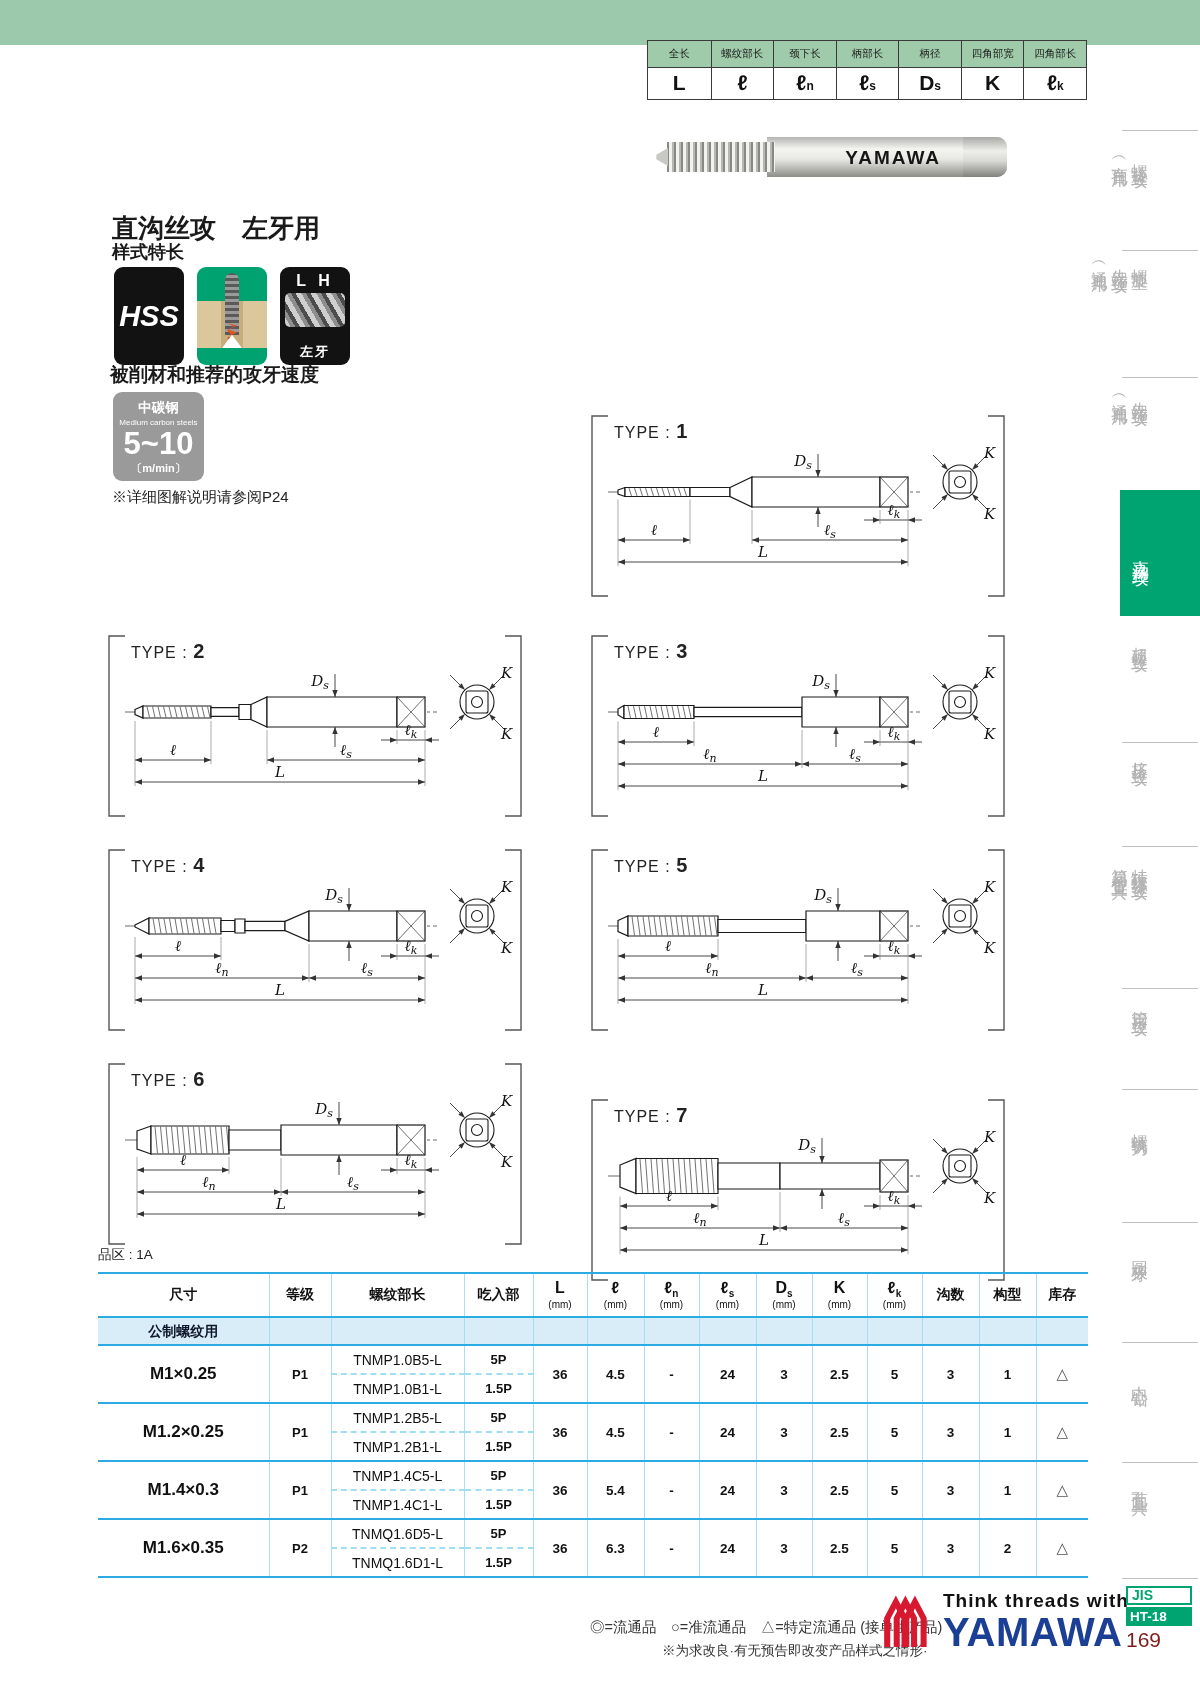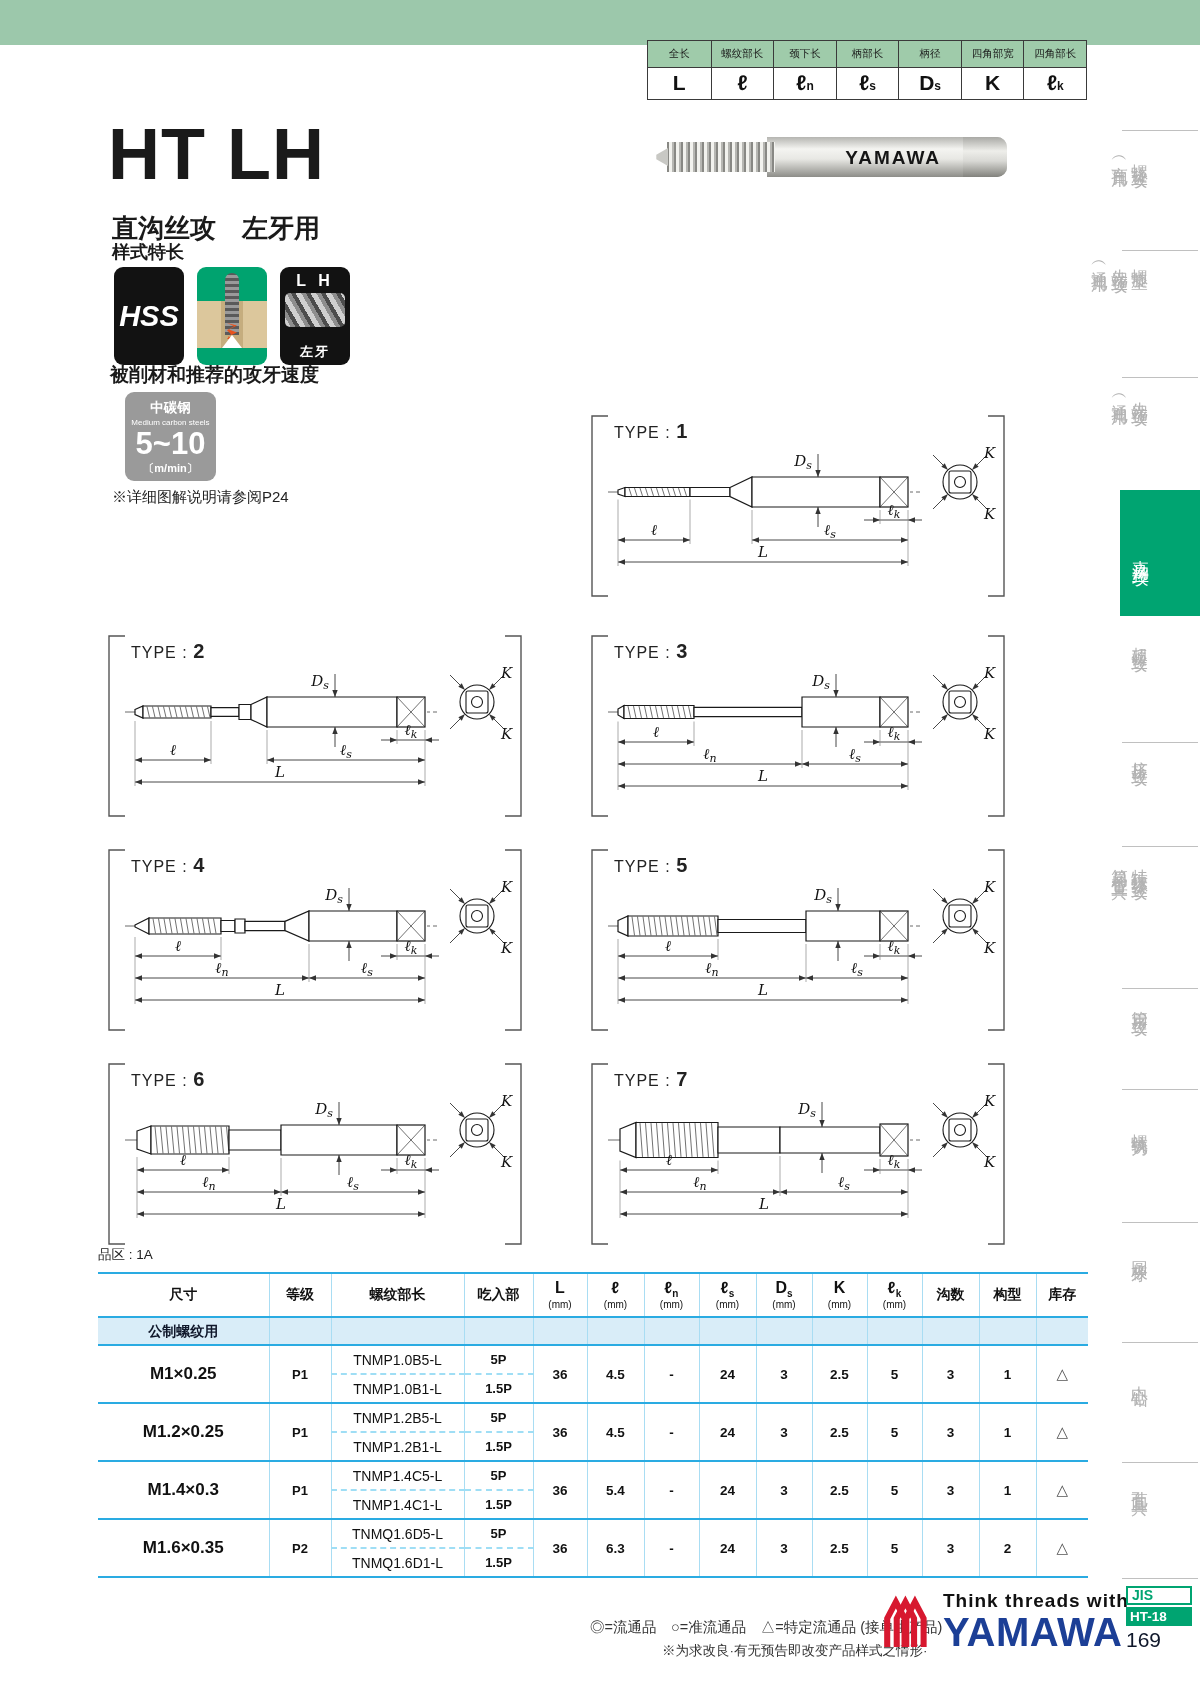--- a/index.html
+++ b/index.html
@@ -36,21 +36,21 @@
   .hole-tap{position:absolute;left:28px;top:6px;width:14px;height:62px;background:repeating-linear-gradient(0deg,#5a5a5a 0 3px,#9a9a9a 3px 6px);border-radius:7px 7px 0 0;}
   .hole-chip{position:absolute;left:30px;top:56px;width:10px;height:16px;background:#e8531d;clip-path:polygon(0 0,100% 15%,20% 40%,100% 60%,10% 85%,80% 100%,0 100%,40% 70%,0 45%,70% 20%);}
   .hole-v{position:absolute;left:25px;top:68px;width:20px;height:13px;background:#ffffff;clip-path:polygon(0 100%,50% 0,100% 100%);}
   .icon.lh{background:#121212;}
   .lh-top{position:absolute;top:5px;width:100%;text-align:center;color:#fff;font-size:16px;font-weight:bold;letter-spacing:4px;}
   .lh-mid{position:absolute;left:5px;top:26px;width:60px;height:34px;border-radius:5px;background:repeating-linear-gradient(60deg,#cfcfcf 0 5px,#8e8e8e 5px 9px,#4c4c4c 9px 13px);}
   .lh-bot{position:absolute;bottom:4px;width:100%;text-align:center;color:#fff;font-size:13px;font-weight:bold;letter-spacing:2px;}
 
   
   .speed-heading{position:absolute;left:110px;top:362px;font-size:19px;font-weight:bold;color:#1a1a1a;}
-  .speed-box{position:absolute;left:125px;top:392px;width:91px;height:89px;background:#9a9a9a;border-radius:9px;color:#fff;text-align:center;}
+  .speed-box{position:absolute;left:113px;top:392px;width:91px;height:89px;background:#9a9a9a;border-radius:9px;color:#fff;text-align:center;}
   .sp-cn{font-size:13.5px;font-weight:bold;margin-top:7px;}
   .sp-en{font-size:8px;margin-top:1px;}
   .sp-val{font-size:31px;font-weight:bold;line-height:1.05;margin-top:1px;}
   .sp-unit{font-size:11px;font-weight:bold;margin-top:0px;}
   .speed-note{position:absolute;left:112px;top:488px;font-size:15px;color:#222;}
 
   
   .diag{position:absolute;width:440px;height:194px;}
   .diag svg{width:100%;height:100%;}
   .br{fill:none;stroke:#555;stroke-width:1.4px;}
@@ -96,21 +96,21 @@
   .tagline{font-size:19px;font-weight:600;color:#111;letter-spacing:1px;}
   .brand{font-size:40px;font-weight:bold;color:#1c3f96;letter-spacing:0.5px;line-height:1;}
 
   
   .side-item{position:absolute;right:50px;writing-mode:vertical-rl;text-orientation:mixed;white-space:pre-line;font-size:16.5px;letter-spacing:3px;line-height:1.22;color:#b3b3b3;cursor:pointer;}
   .side-active{position:absolute;left:1120px;top:490px;width:80px;height:126px;background:#00a471;display:flex;align-items:center;cursor:pointer;}
   .side-active span{writing-mode:vertical-rl;text-orientation:mixed;font-size:17px;letter-spacing:3px;color:#fff;margin-left:9px;}
   .sdiv{position:absolute;left:1122px;width:76px;height:0;border-top:1px solid #c0c0c0;}
   .jis-box{position:absolute;left:1126px;top:1586px;width:66px;height:19px;border:2px solid #00a471;box-sizing:border-box;color:#00a471;font-size:14px;font-weight:bold;line-height:15px;padding-left:4px;background:#fff;}
   .code-box{position:absolute;left:1126px;top:1607px;width:66px;height:19px;background:#00a471;color:#fff;font-size:13.5px;font-weight:bold;line-height:19px;padding-left:4px;box-sizing:border-box;}
-  .pageno{position:absolute;left:1126px;top:1628px;font-size:21px;color:#0f172a;}
+  .pageno{position:absolute;left:1126px;top:1628px;font-size:21px;color:#7f1d1d;}
 </style>
 </head>
 <body>
 
 <div class="page">
   <div class="topbar"></div>
 
   <div class="legend">
       <div class="lg-h c0">全长</div>
       <div class="lg-h">螺纹部长</div>
@@ -150,21 +150,20 @@
     </div>
 
   <div class="tap-photo">
     <div class="tp-shank"></div>
     <div class="tp-sq"></div>
     <div class="tp-thread"></div>
     <div class="tp-tip"></div>
     <span class="tp-brand">YAMAWA</span>
   </div>
 
-  <h1 class="title">HT LH</h1>
   <div class="subtitle">直沟丝攻　左牙用</div>
   <div class="features-label">样式特长</div>
 
   <div class="icons">
     <div class="icon hss">
         <span>HSS</span>
       </div>
     <div class="icon hole">
       <div class="hole-bottom"></div>
       <div class="hole-slot"></div>
@@ -605,21 +604,21 @@
           <polygon class="ar" points="394,62 397.2522,55.3542 400.6458,58.747800000000005"></polygon>
           <line class="dl" x1="395" y1="87" x2="409" y2="101"></line>
           <polygon class="ar" points="394,86 400.6458,89.2522 397.2522,92.6458"></polygon>
           <line class="dl" x1="355" y1="47" x2="369" y2="61"></line>
           <polygon class="ar" points="370,62 363.3542,58.747800000000005 366.7478,55.3542"></polygon>
           <line class="dl" x1="355" y1="101" x2="369" y2="87"></line>
           <polygon class="ar" points="370,86 366.7478,92.6458 363.3542,89.2522"></polygon>
           <text class="dt" x="406" y="50">K</text>
           <text class="dt" x="406" y="111">K</text>
         </svg></div>
-      <div class="diag" style="left: 578px; top: 1056px;"><svg viewBox="0 0 440 194" xmlns="http://www.w3.org/2000/svg">
+      <div class="diag" style="left: 578px; top: 1092px;"><svg viewBox="0 0 440 194" xmlns="http://www.w3.org/2000/svg">
           <path class="br" d="M30,8H14V188H30"></path>
           <path class="br" d="M410,8H426V188H410"></path>
           <text class="tl" x="36" y="30"><tspan>TYPE : </tspan><tspan class="tn">7</tspan></text>
           <line class="cl" x1="30" y1="84" x2="342" y2="84"></line>
           <polygon class="part" points="42,73 58,66.5 58,101.5 42,95"></polygon>
           <polygon class="part" points="58,66.5 140,66.5 140,101.5 58,101.5"></polygon>
           <line class="hat" x1="62" y1="67.1" x2="64.5" y2="100.9"></line>
           <line class="hat" x1="67.5" y1="67.1" x2="70" y2="100.9"></line>
           <line class="hat" x1="73" y1="67.1" x2="75.5" y2="100.9"></line>
           <line class="hat" x1="78.5" y1="67.1" x2="81" y2="100.9"></line>

